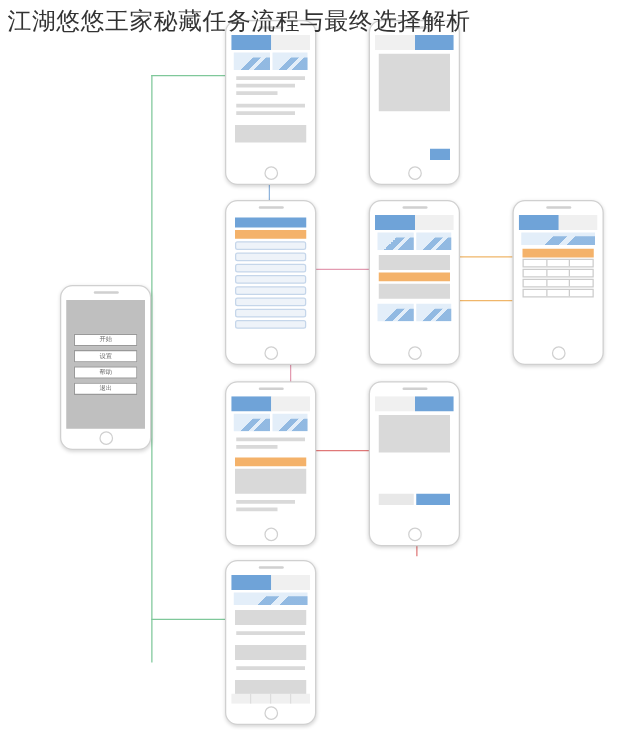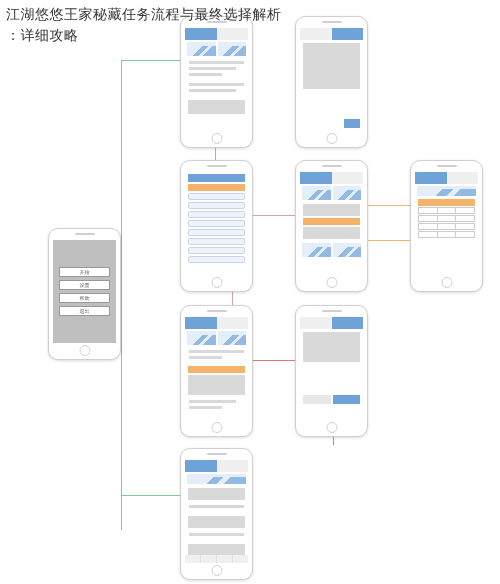--- a/index.html
+++ b/index.html
@@ -5,21 +5,21 @@
   * { box-sizing: border-box; margin: 0; padding: 0; }
   body {
     width: 500px;
     height: 584px;
     background: #ffffff;
     font-family: "Microsoft YaHei", "PingFang SC", sans-serif;
     position: relative;
     overflow: hidden;
   }
   .title {
-    font-size: 14px;
+    font-size: 19px;
     line-height: 1.5;
     color: #333333;
     padding: 4px 8px 0 6px;
     letter-spacing: 0.5px;
     position: relative;
     z-index: 10;
   }
   .canvas {
     position: absolute;
     top: 0;
@@ -115,21 +115,20 @@
     color:#d070c0;
     opacity:0.6;
     z-index:20;
   }
 </style>
 </head>
 <body>
 
 <div class="title">
   <span>江湖悠悠王家秘藏任务流程与最终选择解析</span><br>
-  <span>：详细攻略</span>
 </div>
 
 <div class="canvas">
 
   <div class="conn conn-v c-green" style="left:121px; top:60px; height:470px;"></div>
   <div class="conn conn-h c-green" style="left:121px; top:60px; width:60px;"></div>
   <div class="conn conn-h c-green" style="left:121px; top:495px; width:60px;"></div>
 
   <div class="conn conn-h c-pink" style="left:250px; top:215px; width:50px;"></div>
 

